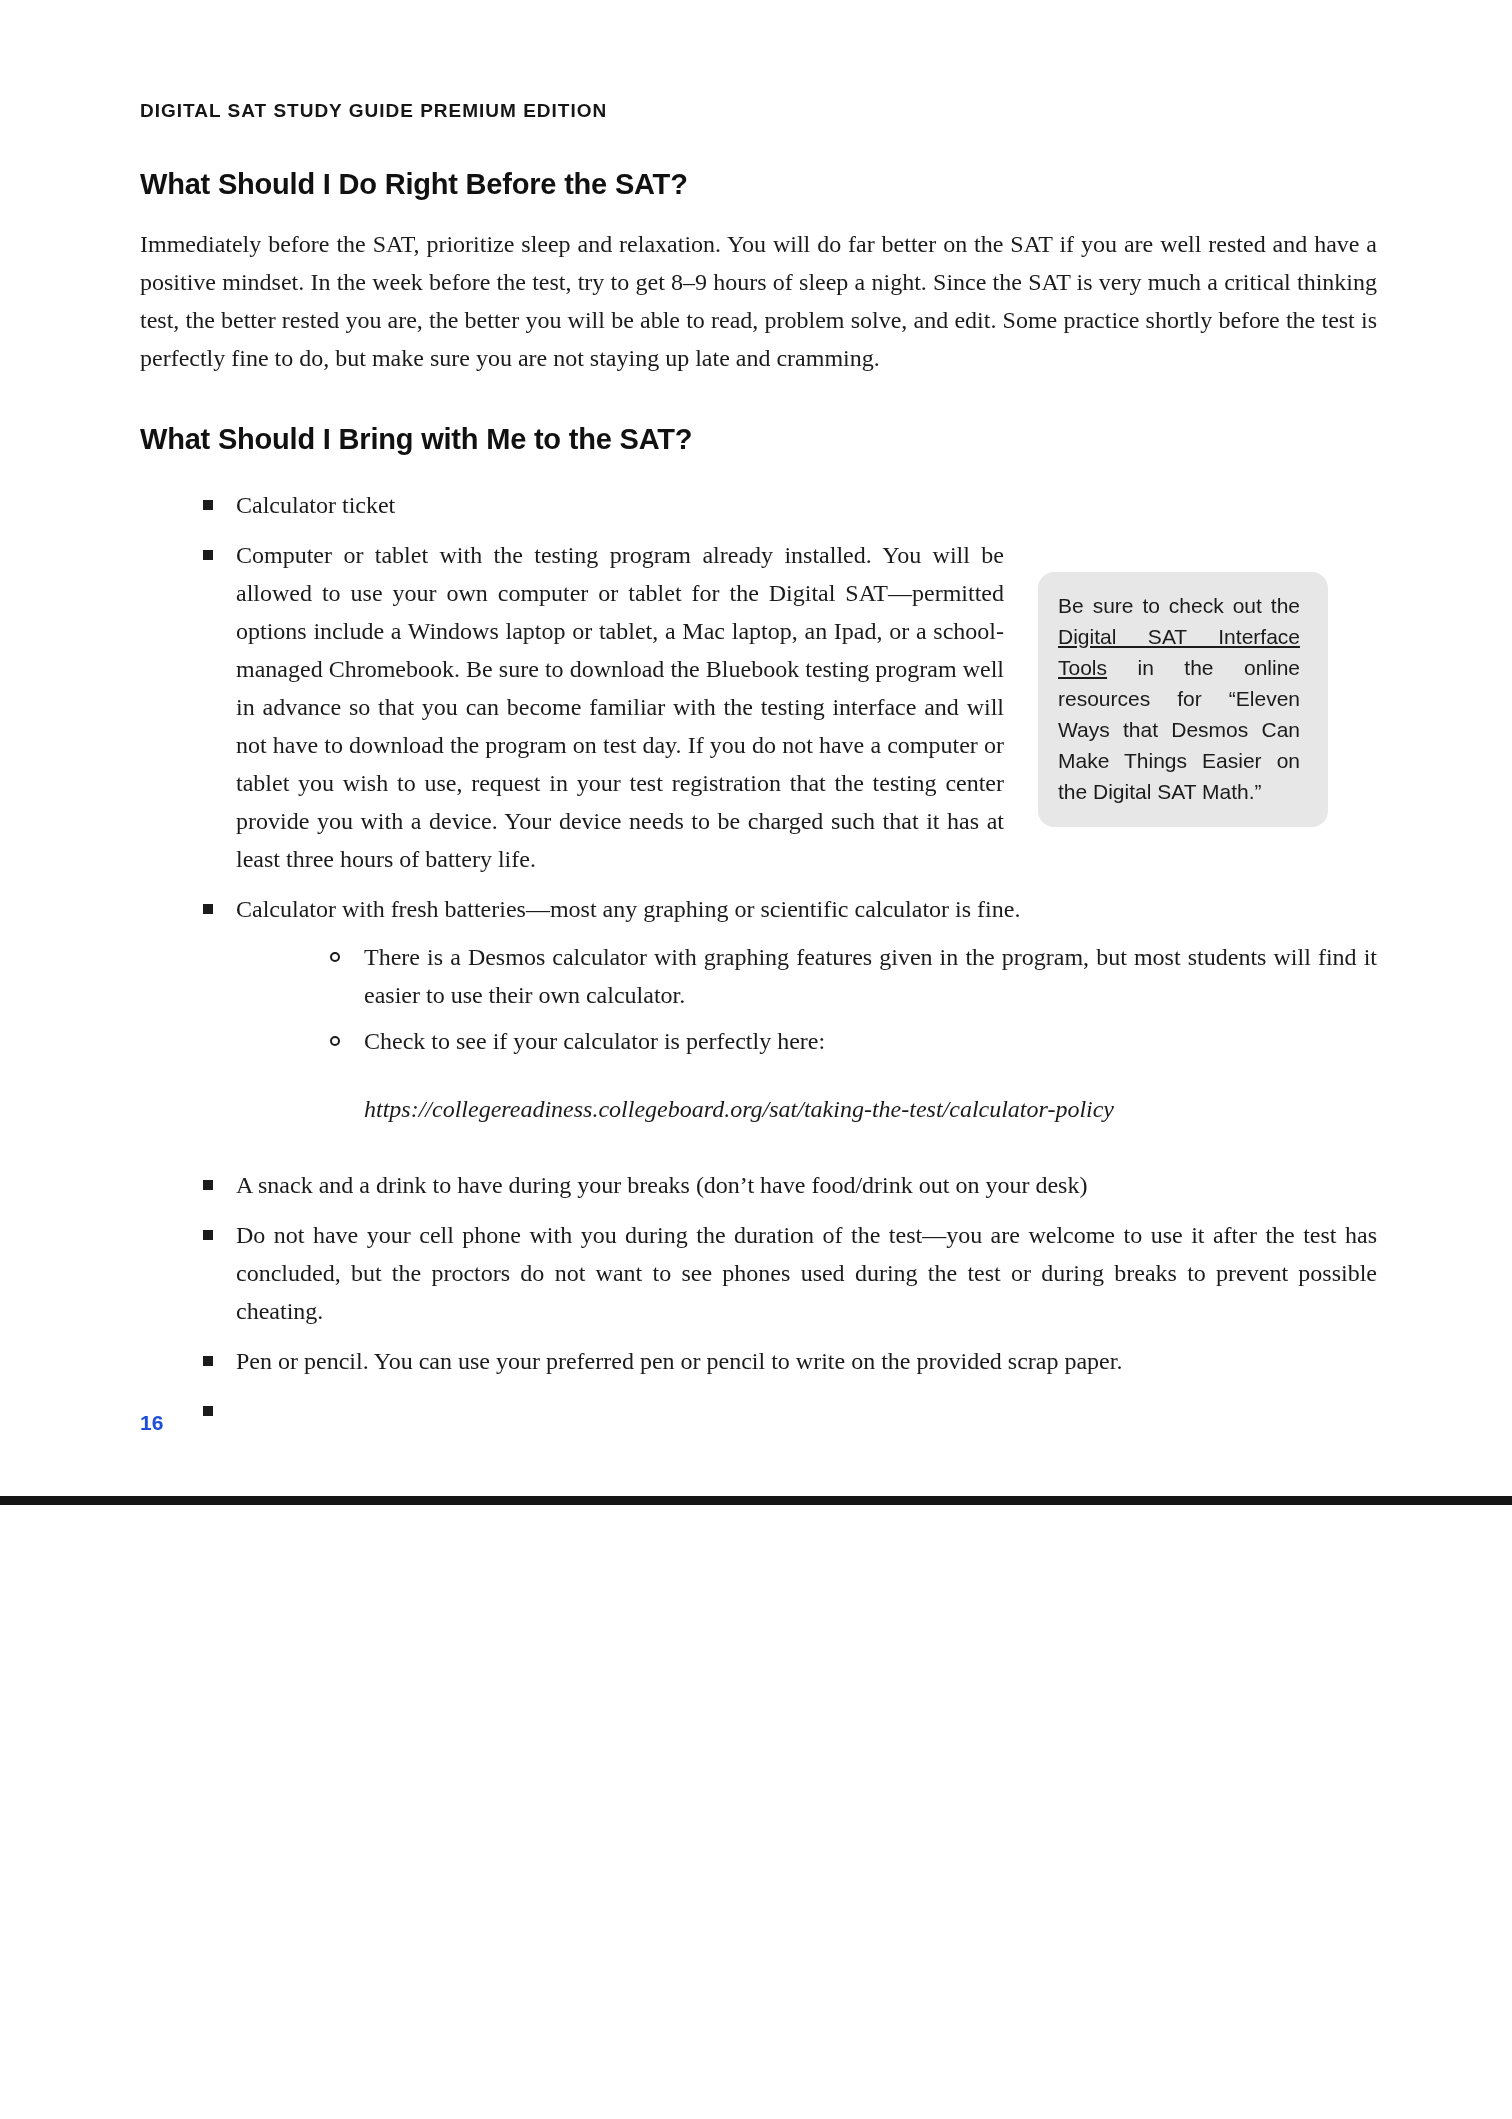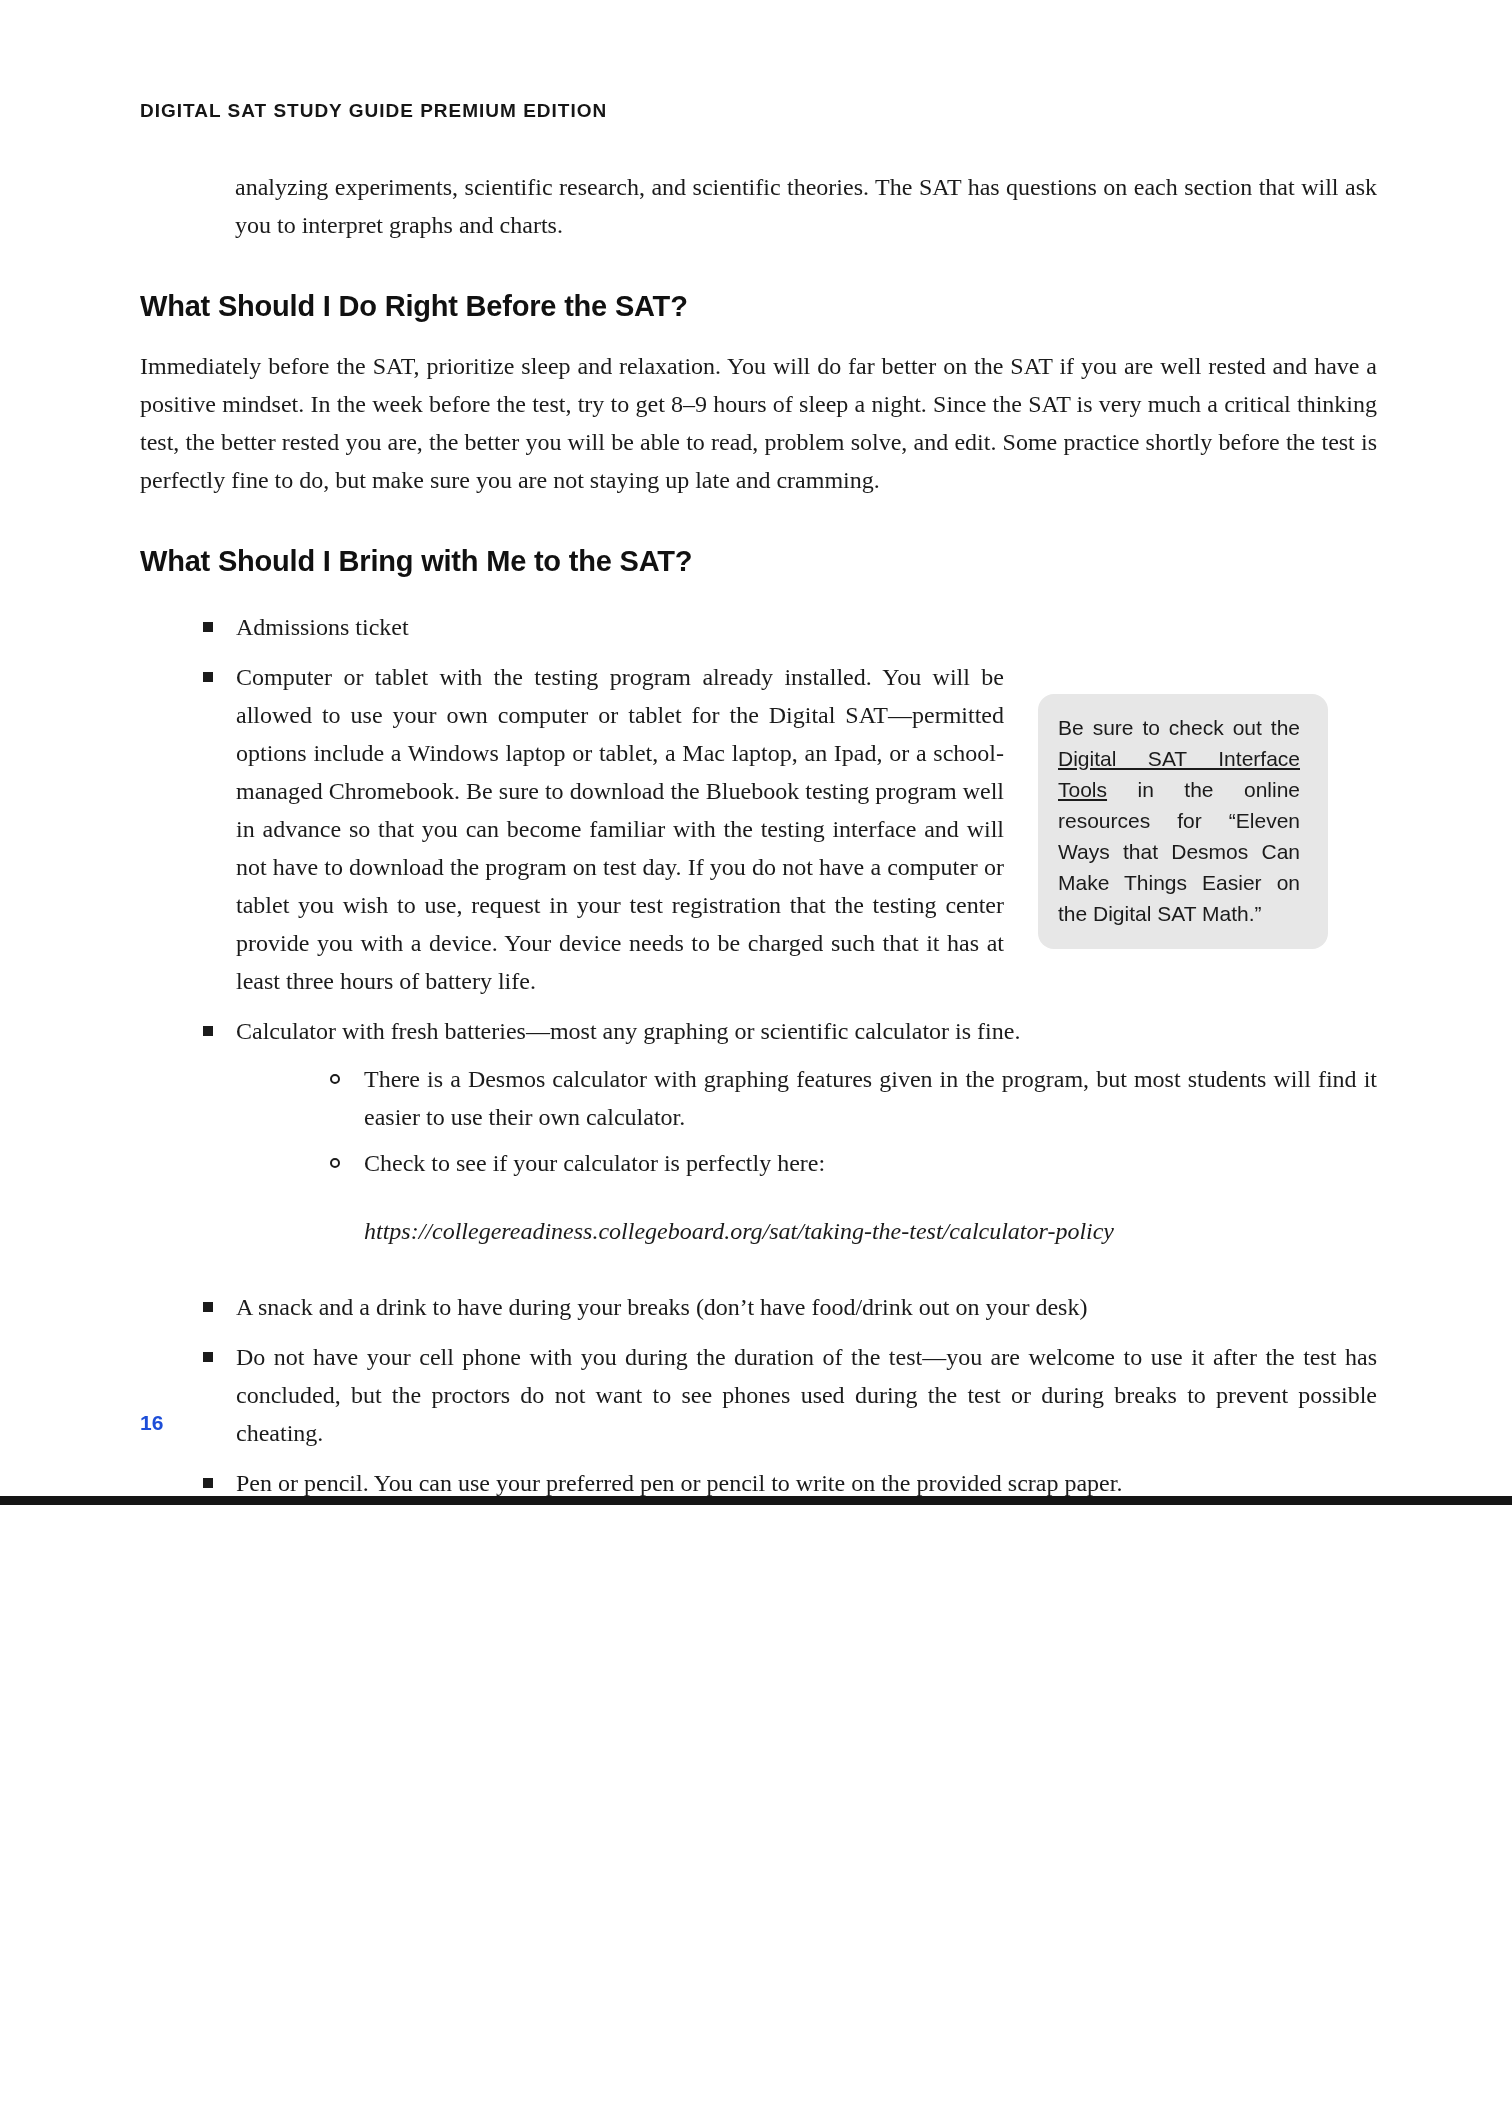--- a/index.html
+++ b/index.html
@@ -132,33 +132,32 @@
   }
 </style>
 </head>
 <body>
 
 <div class="page">
   <div class="content">
 
     <div class="running-head">DIGITAL SAT STUDY GUIDE PREMIUM EDITION</div>
 
-    <p class="serif-body intro">analyzing experiments, scientific research, and scientific theories. The SAT has questions on each section that will ask you to interpret graphs and charts.</p>
 
     <h2 class="section-heading">What Should I Do Right Before the SAT?</h2>
 
     <p class="serif-body">Immediately before the SAT, prioritize sleep and relaxation. You will do far better on the SAT if you are well rested and have a positive mindset. In the week before the test, try to get 8–9 hours of sleep a night. Since the SAT is very much a critical thinking test, the better rested you are, the better you will be able to read, problem solve, and edit. Some practice shortly before the test is perfectly fine to do, but make sure you are not staying up late and cramming.</p>
 
     <h2 class="section-heading">What Should I Bring with Me to the SAT?</h2>
 
     <ul class="bullet-list serif-body">
 
       <li>
         <span class="sq-marker"></span>
-        <span class="li-text">Admissions ticket</span>
+        <span class="li-text">Calculator ticket</span>
       </li>
 
       <li class="li-computer">
         <span class="sq-marker"></span>
         <aside class="callout">
           <p class="callout-p">
             <span>Be sure to check out the </span><a class="callout-link">Digital SAT Interface Tools</a><span> in the online resources for “Eleven Ways that Desmos Can Make Things Easier on the Digital SAT Math.”</span>
           </p>
         </aside>
         <span class="li-text">Computer or tablet with the testing program already installed. You will be allowed to use your own computer or tablet for the Digital SAT—permitted options include a Windows laptop or tablet, a Mac laptop, an Ipad, or a school-managed Chromebook. Be sure to download the Bluebook testing program well in advance so that you can become familiar with the testing interface and will not have to download the program on test day. If you do not have a computer or tablet you wish to use, request in your test registration that the testing center provide you with a device. Your device needs to be charged such that it has at least three hours of battery life.</span>

